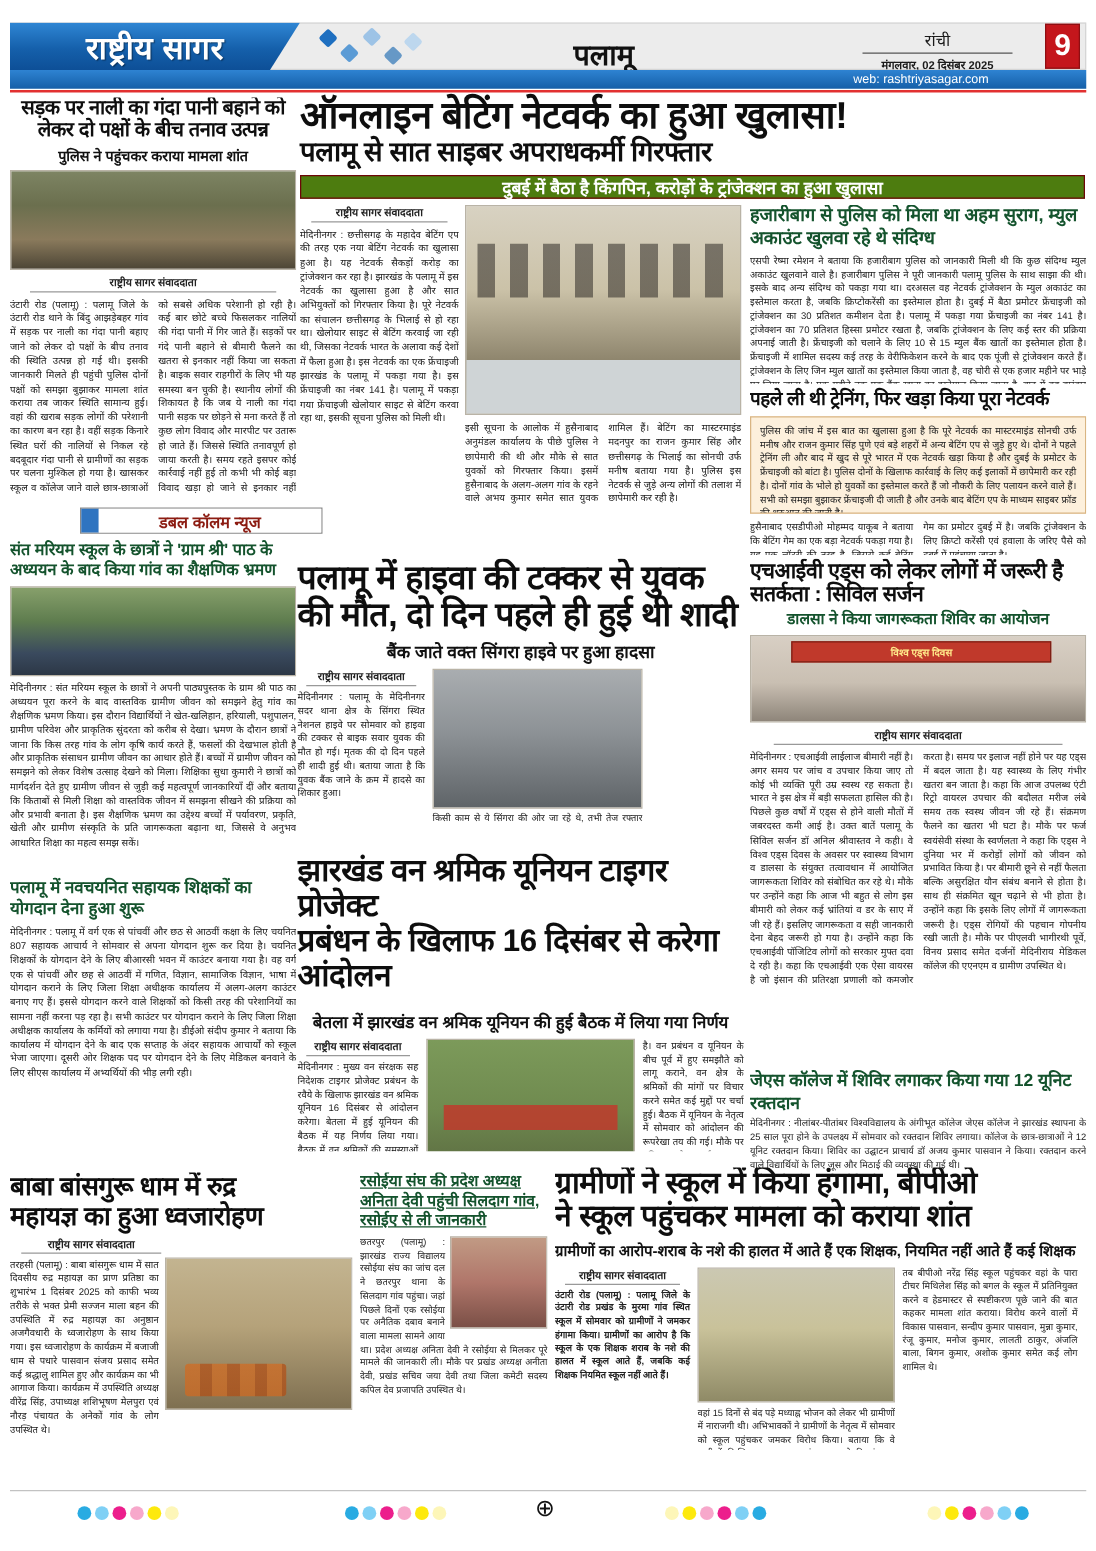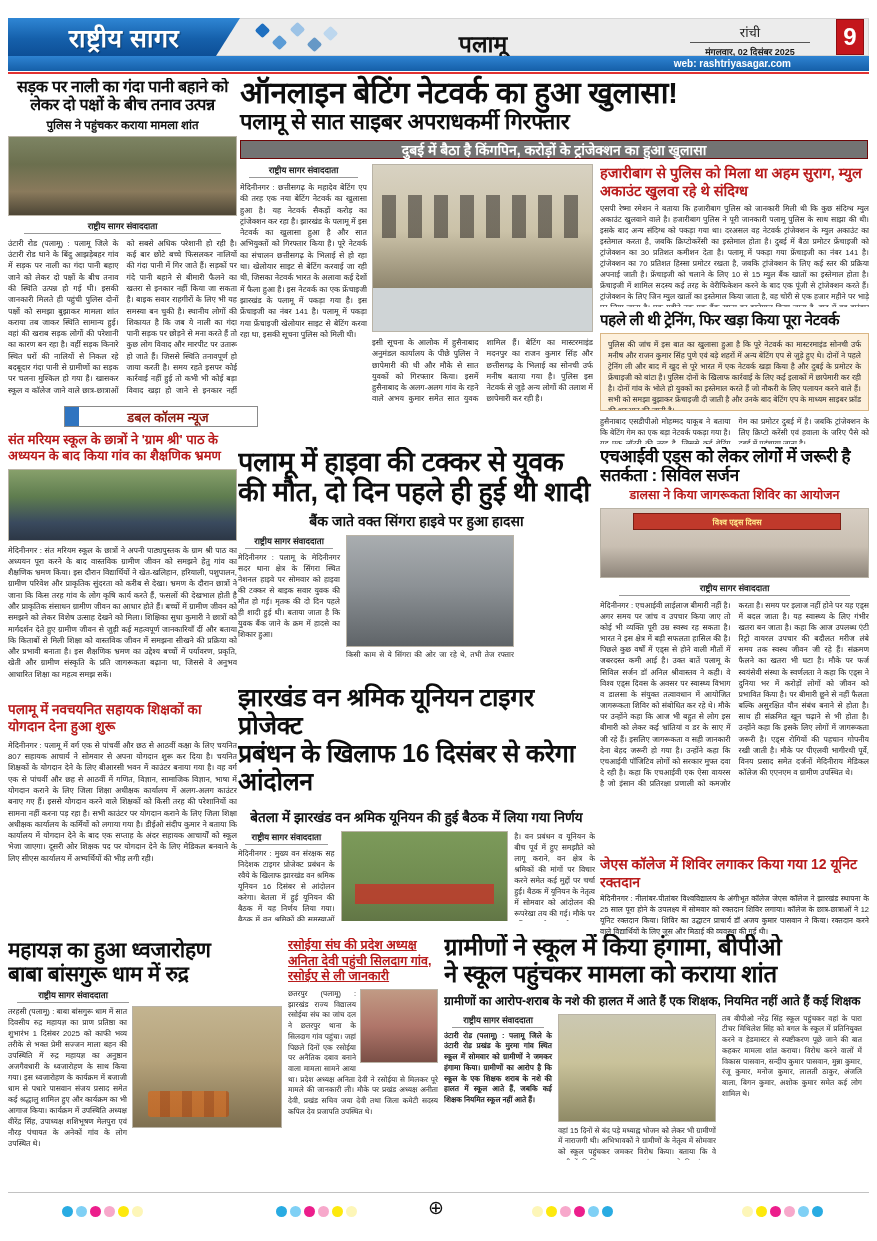--- a/index.html
+++ b/index.html
@@ -21,28 +21,28 @@
     clip-path:polygon(0 0,100% 0,calc(100% - 24px) 100%,0 100%);
     display:flex; align-items:center; justify-content:center;
   }
   .hdr-logo .t { color:#fff; font-size:25px; font-weight:bold; text-shadow:1px 1px 1px rgba(0,0,0,.4); letter-spacing:.5px; }
   .dmnd { position:absolute; width:11px; height:11px; transform:rotate(45deg); border-radius:2px; }
   .edition { font-size:23px; font-weight:bold; color:#111; }
   .city-blk { text-align:center; }
   .city-blk .c { font-size:13px; font-weight:normal; border-bottom:1px solid #555; padding-bottom:1px; }
   .city-blk .d { font-size:9px; font-weight:bold; padding-top:2px; }
   .pageno { background:#c4161c; color:#fff; font-size:24px; font-weight:bold; display:flex; align-items:center; justify-content:center; border:1px solid #8e0e12; }
-  .webstrip { background:linear-gradient(180deg,#2e83d2,#155fa8); color:#fff; font-size:10px; font-weight:bold; display:flex; align-items:center; justify-content:flex-end; padding-right:78px; }
+  .webstrip { background:linear-gradient(180deg,#2e83d2,#155fa8); color:#fff; font-size:10px; font-weight:normal; display:flex; align-items:center; justify-content:flex-end; padding-right:78px; }
   .redline { background:#e23131; }
 
   
   .hl-xl { font-weight:bold; color:#0e0e0e; line-height:1.12; letter-spacing:-.3px; }
-  .hl-maroon { color:#b91c1c; font-weight:bold; line-height:1.25; }
+  .hl-maroon { color:#14532d; font-weight:bold; line-height:1.25; }
   .sub-bold { font-weight:bold; color:#111; }
-  .kicker { background:#737373; color:#fff; font-weight:bold; font-size:14px; display:flex; align-items:center; justify-content:center; border:1px solid #6d0608; }
+  .kicker { background:#4d7c0f; color:#fff; font-weight:bold; font-size:14px; display:flex; align-items:center; justify-content:center; border:1px solid #6d0608; }
   .byline { font-size:8.5px; font-weight:bold; text-align:center; color:#222; }
   .byline .rule { display:block; width:86%; margin:2px auto 0; border-bottom:1px solid #999; }
   .bt { font-size:7.8px; line-height:1.45; color:#222; text-align:justify; }
   .cols2 { column-count:2; column-gap:8px; }
   .cream-box { background:#fdf0dc; border:1px solid #d9b583; padding:5px 7px; }
 
   
   .photo { position:relative; overflow:hidden; border:1px solid #b9b3a6; }
   .ph-crowd   { background:linear-gradient(180deg,#7d8463 0%,#6b6f4e 35%,#8a7a5c 70%,#4d4636 100%); }
   .ph-police  { background:linear-gradient(180deg,#d8d2c2 0%,#cbc2a8 40%,#8d846c 75%,#b8b09a 100%); }
@@ -187,22 +187,22 @@
       <div class="bt" style="width:82px;font-size:7.6px;">है। वन प्रबंधन व यूनियन के बीच पूर्व में हुए समझौते को लागू कराने, वन क्षेत्र के श्रमिकों की मांगों पर विचार करने समेत कई मुद्दों पर चर्चा हुई। बैठक में यूनियन के नेतृत्व में सोमवार को आंदोलन की रूपरेखा तय की गई। मौके पर यूनियन के कई सदस्य उपस्थित थे।</div>
     </div>
   </div>
 
   <div class="abs clip" style="left:600px;top:856px;width:269px;height:82px;">
     <div class="hl-maroon" style="font-size:14px;">जेएस कॉलेज में शिविर लगाकर किया गया 12 यूनिट रक्तदान</div>
     <div class="bt clip" style="margin-top:3px;height:44px;font-size:7.5px;">मेदिनीनगर : नीलांबर-पीतांबर विश्वविद्यालय के अंगीभूत कॉलेज जेएस कॉलेज ने झारखंड स्थापना के 25 साल पूरा होने के उपलक्ष्य में सोमवार को रक्तदान शिविर लगाया। कॉलेज के छात्र-छात्राओं ने 12 यूनिट रक्तदान किया। शिविर का उद्घाटन प्राचार्य डॉ अजय कुमार पासवान ने किया। रक्तदान करने वाले विद्यार्थियों के लिए जूस और मिठाई की व्यवस्था की गई थी।</div>
   </div>
 
   <div class="abs clip" style="left:8px;top:938px;width:274px;height:246px;">
+    <div class="hl-xl" style="font-size:21px;">बाबा बांसगुरू धाम में रुद्र</div>
     <div class="hl-xl" style="font-size:21px;">महायज्ञ का हुआ ध्वजारोहण</div>
-    <div class="hl-xl" style="font-size:21px;">बाबा बांसगुरू धाम में रुद्र</div>
     <div class="byline" style="margin-top:4px;width:130px;"><span>राष्ट्रीय सागर संवाददाता</span><span class="rule"></span></div>
     <div style="margin-top:3px;">
       <div class="photo ph-yagna" style="float:right;width:150px;height:122px;margin:0 0 3px 5px;">
         <div class="saffron"></div>
       </div>
       <div class="bt" style="font-size:7.6px;">तरहसी (पलामू) : बाबा बांसगुरू धाम में सात दिवसीय रुद्र महायज्ञ का प्राण प्रतिष्ठा का शुभारंभ 1 दिसंबर 2025 को काफी भव्य तरीके से भक्त प्रेमी सज्जन माला बहन की उपस्थिति में रुद्र महायज्ञ का अनुष्ठान अजगैवधारी के ध्वजारोहण के साथ किया गया। इस ध्वजारोहण के कार्यक्रम में बजाजी धाम से पधारे पासवान संजय प्रसाद समेत कई श्रद्धालु शामिल हुए और कार्यक्रम का भी आगाज किया। कार्यक्रम में उपस्थिति अध्यक्ष वीरेंद्र सिंह, उपाध्यक्ष शशिभूषण मेलपुरा एवं नौरड़ पंचायत के अनेकों गांव के लोग उपस्थित थे।</div>
     </div>
   </div>
 
   <div class="abs clip" style="left:288px;top:938px;width:150px;height:246px;">

